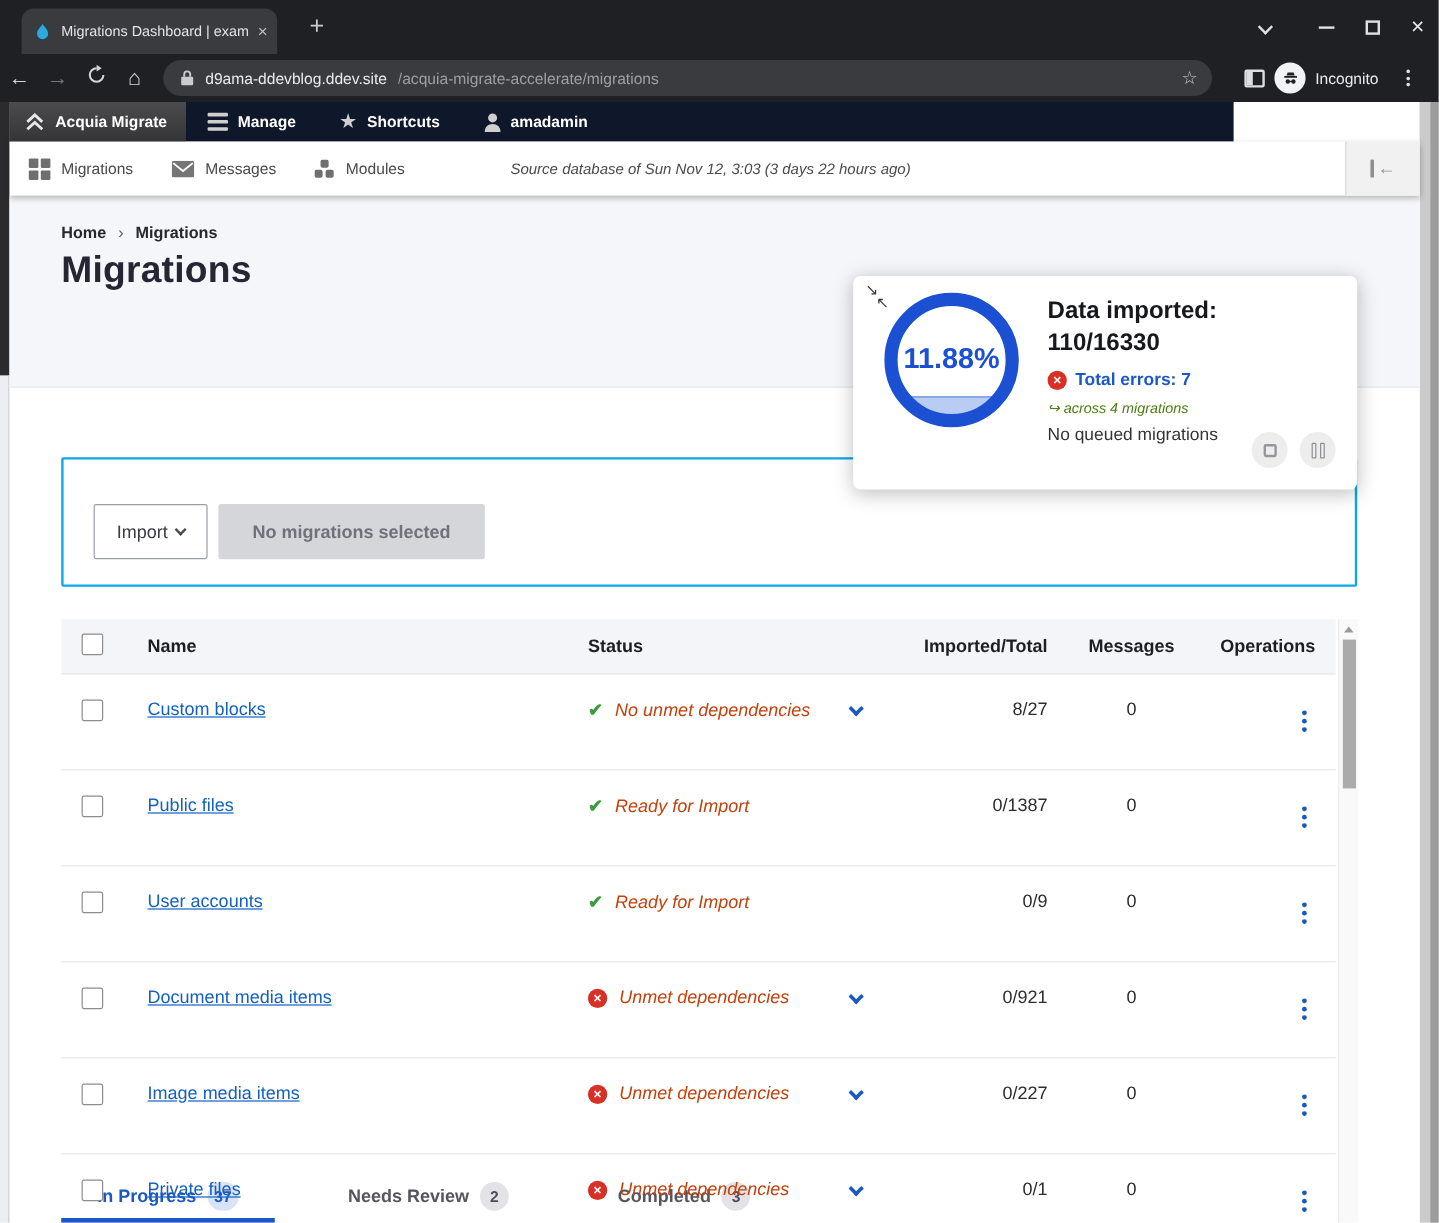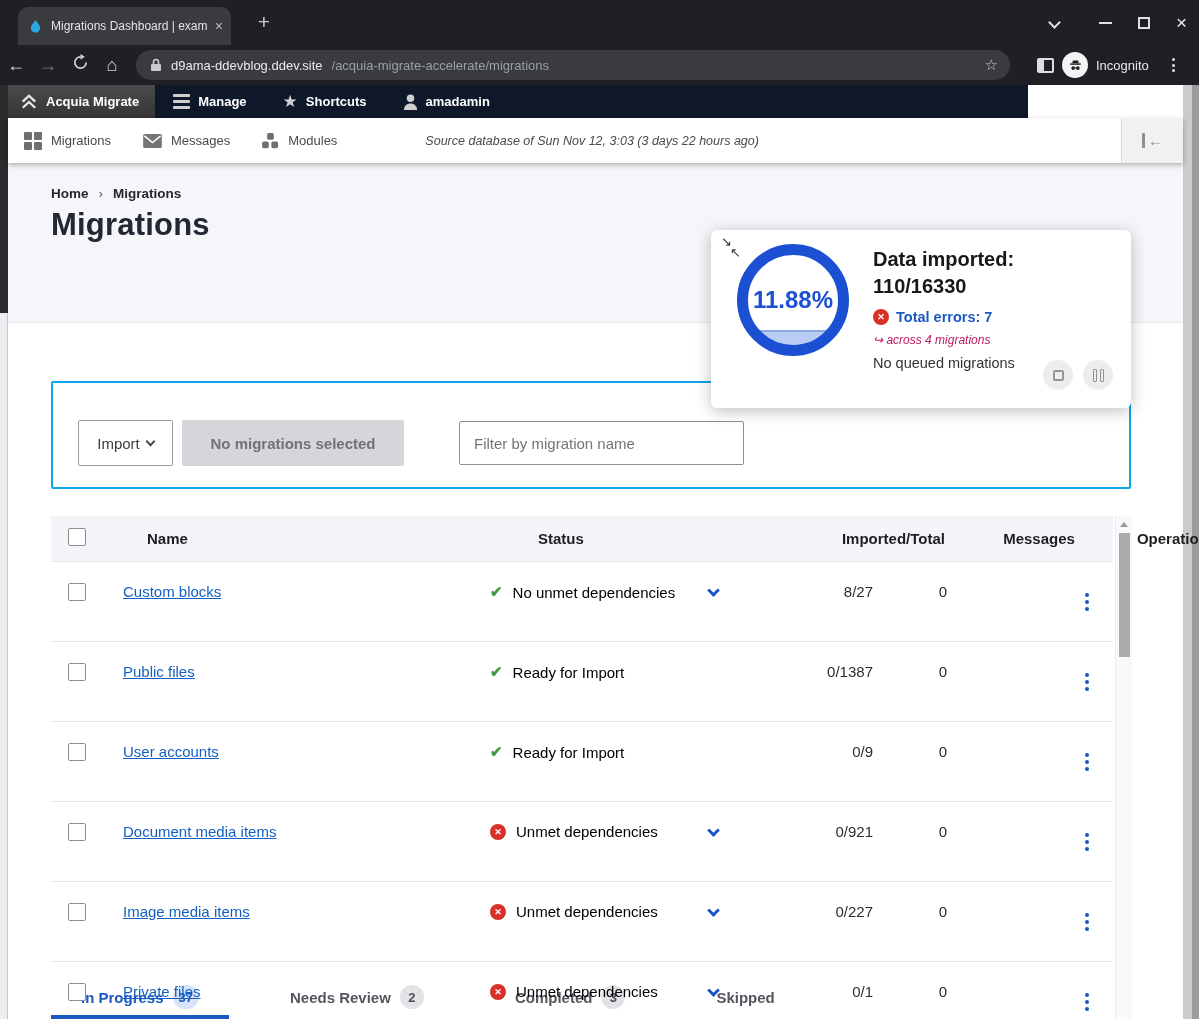--- a/index.html
+++ b/index.html
@@ -82,51 +82,51 @@
   .rz2 { position:absolute; left:19px; top:15px; font-size:13px; color:#3c3c3c; }
   .ring { position:absolute; left:26px; top:14px; width:112px; height:112px; border:11px solid #1c50d2; border-radius:50%;
           background:linear-gradient(to top, #b9cdf4 0px, #b9cdf4 13px, #8aa8e4 13px, #8aa8e4 15px, #ffffff 15px);
           display:flex; align-items:center; justify-content:center; }
   .ring-pct { font-size:24px; font-weight:bold; color:#1c50d2; }
   .ov-info { position:absolute; left:162px; top:16px; }
   .ov-head { font-size:20px; font-weight:bold; color:#17181c; line-height:27px; }
   .ov-errline { display:flex; align-items:center; gap:7px; margin-top:9px; }
   .err-badge { width:16px; height:16px; border-radius:50%; background:#d93025; color:#fff; font-size:9px; font-weight:bold; display:flex; align-items:center; justify-content:center; }
   .ov-errlink { font-size:14.5px; color:#1b58c2;font-weight:bold; }
-  .ov-across { font-size:12px; font-style:italic; color:#be185d; margin-top:8px; }
+  .ov-across { font-size:12px; font-style:italic; color:#4d7c0f; margin-top:8px; }
   .ov-queue { font-size:14.5px; color:#333; margin-top:8px; }
   .ov-btns { position:absolute; right:18px; bottom:18px; display:flex; gap:10px; }
   .ov-btn { width:30px; height:30px; border-radius:50%; background:#ededee; display:flex; align-items:center; justify-content:center; border:none; }
   .stop-glyph { width:11px; height:11px; border:2px solid #95969a; border-radius:2px; }
   .pause-glyph { display:flex; gap:3px; }
   .pause-glyph i { width:4px; height:13px; border:1.5px solid #8f9094; border-radius:1px; }
 
   
   .controls { position:absolute; left:43px; top:218px; width:1080px; height:108px; background:#fff; border:2px solid #0ea5e9; border-radius:2px; }
   .btn-import { position:absolute; left:25px; top:37px; width:95px; height:46px; background:#fff; border:1px solid #999ea6; border-radius:2px; font-size:15px; color:#3a3b40; display:flex; align-items:center; justify-content:center; gap:7px; }
   .caret { width:7px; height:7px; border-right:2px solid #4a4a4a; border-bottom:2px solid #4a4a4a; transform:rotate(45deg); margin-top:-4px; }
   .btn-disabled { position:absolute; left:129px; top:37px; width:222px; height:46px; background:#d5d6d9; border:none; border-radius:2px; font-size:15px; font-weight:bold; color:#70717a; display:flex; align-items:center; justify-content:center; }
   .filter-input { position:absolute; left:406px; top:38px; width:285px; height:44px; border:1px solid #8f9096; border-radius:2px; padding:0 14px; font-size:15px; color:#333; font-family:"Liberation Sans", sans-serif; }
   .filter-input::placeholder { color:#73747a; }
 
   
   .mtable { position:absolute; left:43px; top:353px; width:1062px; }
   .thead, .trow { display:grid; grid-template-columns:55px 367px 287px 126px 114px 113px; }
-  .thead { height:46px; background:#f4f5f9; border-bottom:1px solid #e8e9ee; align-items:center;gap:24px; }
+  .thead { height:46px; background:#f4f5f9; border-bottom:1px solid #e8e9ee; align-items:center; }
   .thead .hc { font-size:15px; font-weight:bold; color:#1d1e22; }
   .pad-l { padding-left:17px; }
   .al-r { text-align:right; padding-right:13px; }
   .al-c { text-align:center; }
   .trow { height:80px; border-bottom:1px solid #e6e6e9; align-items:start; padding-top:21px; }
   .checkbox { display:inline-block; width:18px; height:18px; border:1px solid #8c8c8c; border-radius:2px; background:#fff; }
   .row-link { font-size:15px; color:#1560bf; text-decoration:underline; }
   .statuscell { display:flex; align-items:center; gap:10px; padding-right:42px; }
   .ok-ic { color:#3d9a3d; font-size:15px; font-weight:bold; }
   .err-ic { width:16px; height:16px; border-radius:50%; background:#d93025; color:#fff; font-size:9px; font-weight:bold; display:flex; align-items:center; justify-content:center; flex:0 0 auto; }
-  .stext { font-size:15px; color:#000000; white-space:nowrap; }
+  .stext { font-size:15px; color:#c2410c; white-space:nowrap;font-style:italic; }
   .chev { width:9px; height:9px; border-right:3px solid #1a56c4; border-bottom:3px solid #1a56c4; transform:rotate(45deg); margin-left:auto; margin-top:-3px; }
   .num { font-size:15px; color:#2c2d31; }
   .opscell { text-align:right; padding-right:20px; }
   .kebab { display:inline-flex; flex-direction:column; gap:3px; align-items:center; padding:2px 4px; }
   .kebab i { width:4px; height:4px; border-radius:50%; background:#1a56c4; }
 
   
   .inner-sb { position:absolute; left:1107px; top:353px; width:17px; height:503px; background:#f9f9f9; border-left:1px solid #ececec; }
   .sb-up { position:absolute; top:6px; left:4px; width:0; height:0; border-left:4px solid transparent; border-right:4px solid transparent; border-bottom:5px solid #9a9a9a; }
   .sb-thumb { position:absolute; top:17px; left:3px; width:11px; height:124px; background:#ababab; }
@@ -272,23 +272,20 @@
         <span>In Progress</span>
         <span class="count">37</span>
       </div>
       <div class="tabitem">
         <span>Needs Review</span>
         <span class="count">2</span>
       </div>
       <div class="tabitem">
         <span>Completed</span>
         <span class="count">3</span>
-      </div>
-      <div class="tabitem">
-        <span>Skipped</span>
       </div>
     </div>
 
   <div class="ovcard">
     <span class="rz1">↘</span>
     <span class="rz2">↖</span>
     <div class="ring">
       <span class="ring-pct">11.88%</span>
     </div>
     <div class="ov-info">
@@ -313,21 +310,20 @@
         </button>
     </div>
   </div>
 
   <div class="controls">
     <button class="btn-import">
       <span>Import</span>
       <span class="caret"></span>
     </button>
     <button class="btn-disabled">No migrations selected</button>
-    <input class="filter-input" type="text" placeholder="Filter by migration name" style="">
   </div>
 
   <div class="mtable">
     <div class="thead">
       <div class="hc pad-l"><span class="checkbox"></span></div>
       <div class="hc pad-l">Name</div>
       <div class="hc pad-l">Status</div>
       <div class="hc al-r">Imported/Total</div>
       <div class="hc al-c">Messages</div>
       <div class="hc al-c">Operations</div>

